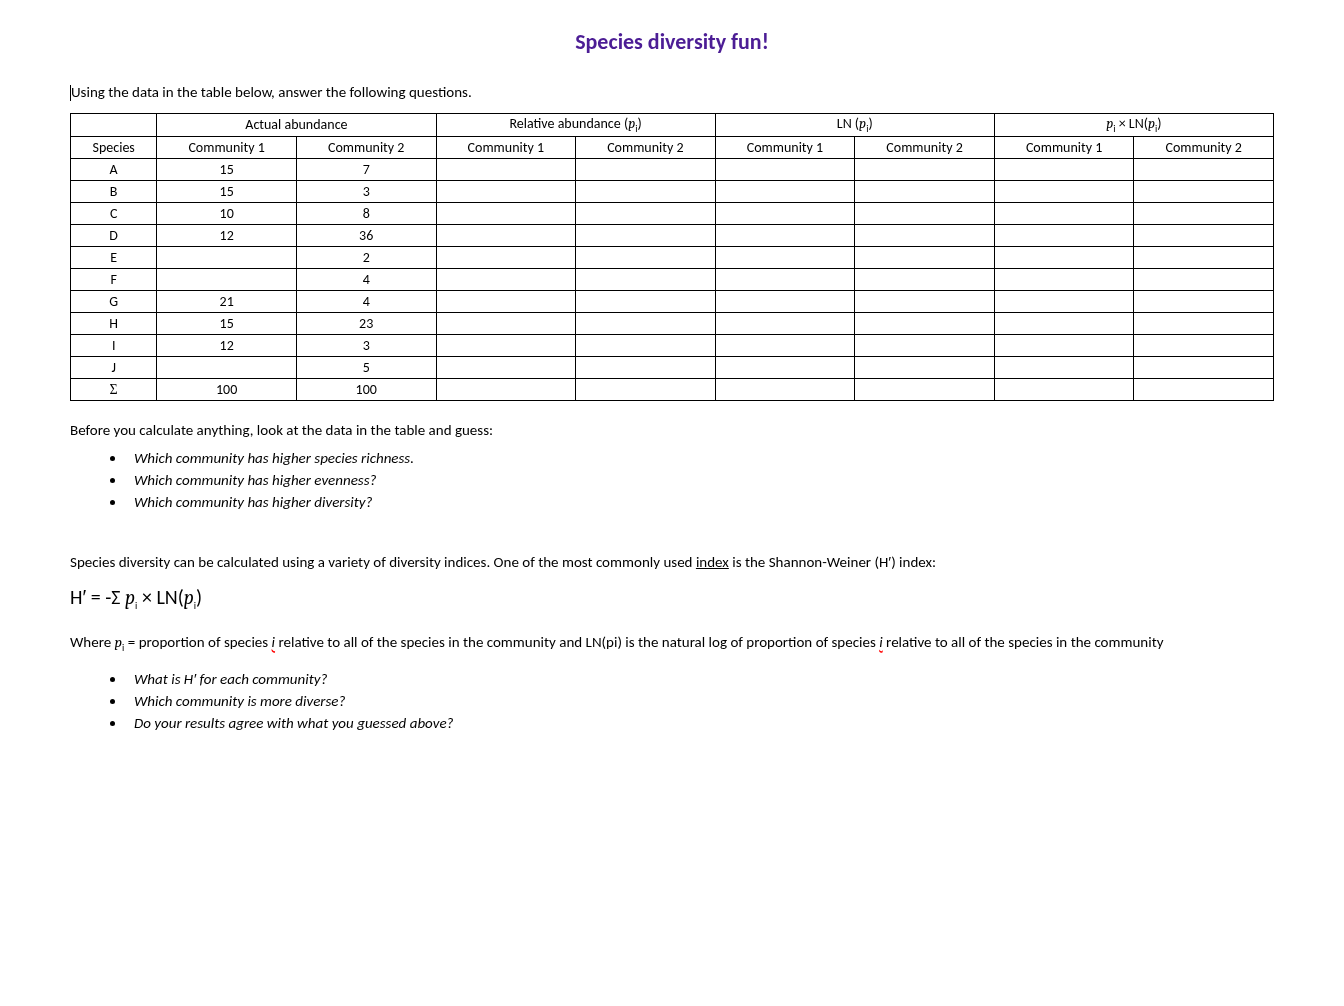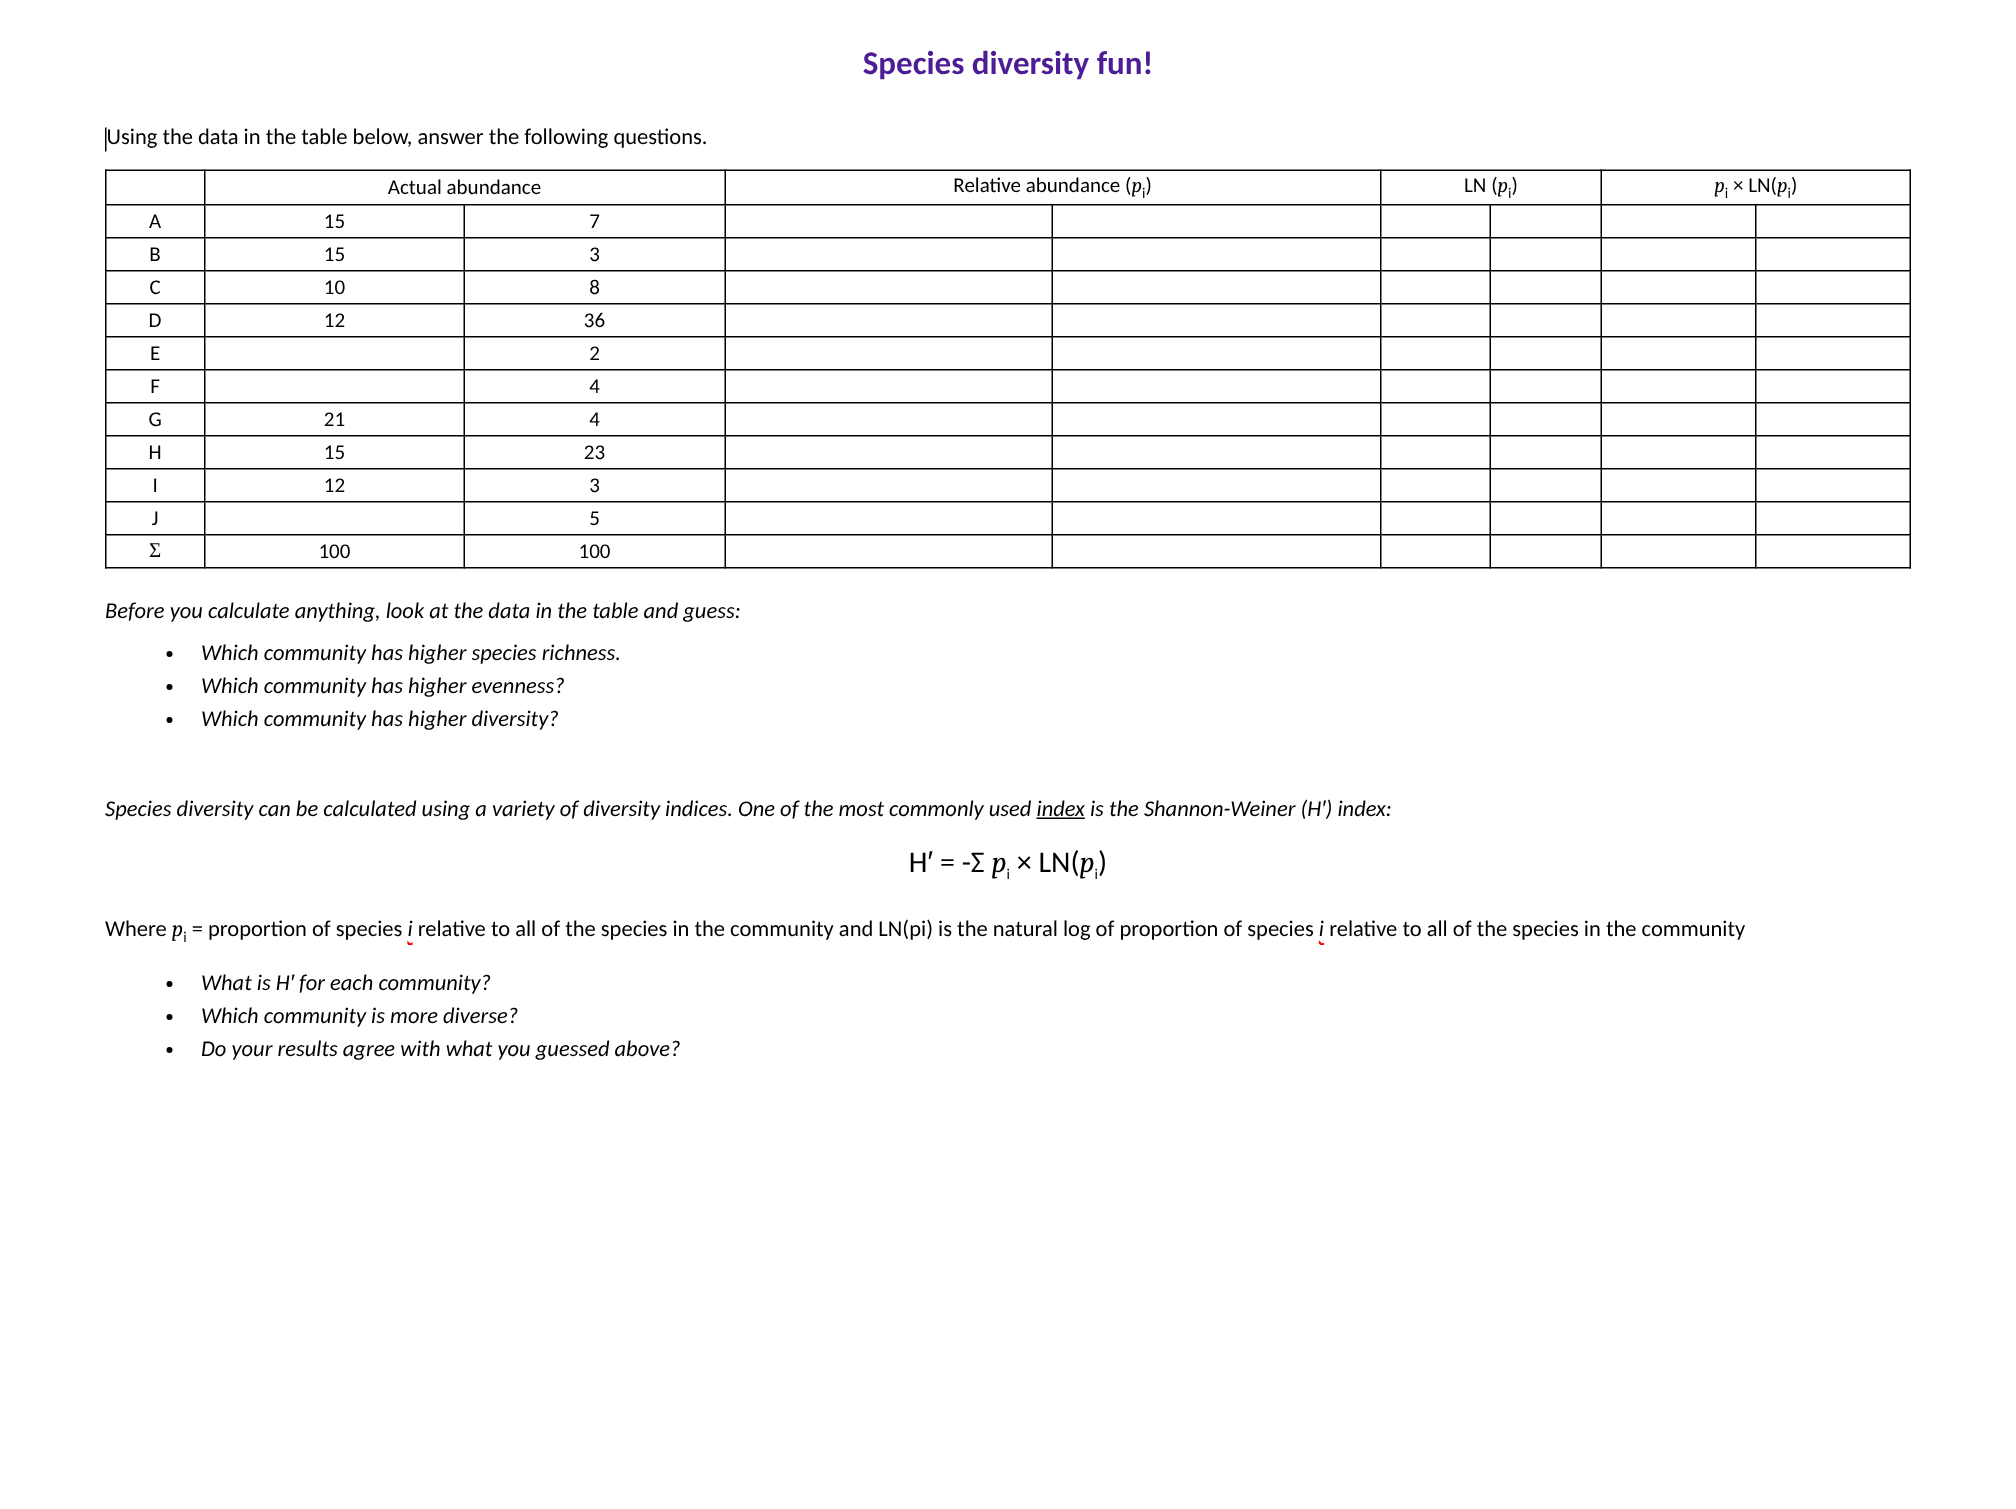--- a/index.html
+++ b/index.html
@@ -57,34 +57,32 @@
       font-style: italic;
       font-family: "Cambria", serif;
     }
     .sub {
       font-size: 10px;
       vertical-align: sub;
     }
     .section-text {
       margin: 18px 0 10px 0;
       font-size: 15px;
-      font-style: italic;
     }
     ul.bullets {
       margin: 6px 0 16px 0;
       padding-left: 56px;
     }
     ul.bullets li {
       margin: 4px 0;
       font-size: 15px;
       padding-left: 8px;
       font-style: italic;
     }
     .formula {
-      text-align: center;
       font-size: 20px;
       margin: 14px 0 18px 0;
       font-family: Calibri, Arial, sans-serif;
     }
     .underlined {
       text-decoration: underline;
     }
     .red-squiggle {
       text-decoration: underline wavy #ff0000;
       text-decoration-skip-ink: none;
@@ -115,20 +113,31 @@
     <td colspan="2">
       <span>Relative abundance (</span><span class="italic-p">p</span><span class="sub">i</span><span>)</span>
     </td>
     <td colspan="2">
       <span>LN (</span><span class="italic-p">p</span><span class="sub">i</span><span>)</span>
     </td>
     <td colspan="2">
       <span class="italic-p">p</span><span class="sub">i</span><span> × LN(</span><span class="italic-p">p</span><span class="sub">i</span><span>)</span>
     </td>
   </tr>
+  <tr class="col-header">
+    <td>Species</td>
+    <td>Community 1</td>
+    <td>Community 2</td>
+    <td>Community 1</td>
+    <td>Community 2</td>
+    <td>Community 1</td>
+    <td>Community 2</td>
+    <td>Community 1</td>
+    <td>Community 2</td>
+  </tr>
   </tbody>
     <tbody id="table-body">
       <tr>
         <td>A</td>
         <td>15</td>
         <td>7</td>
         <td></td>
         <td></td>
         <td></td>
         <td></td>

